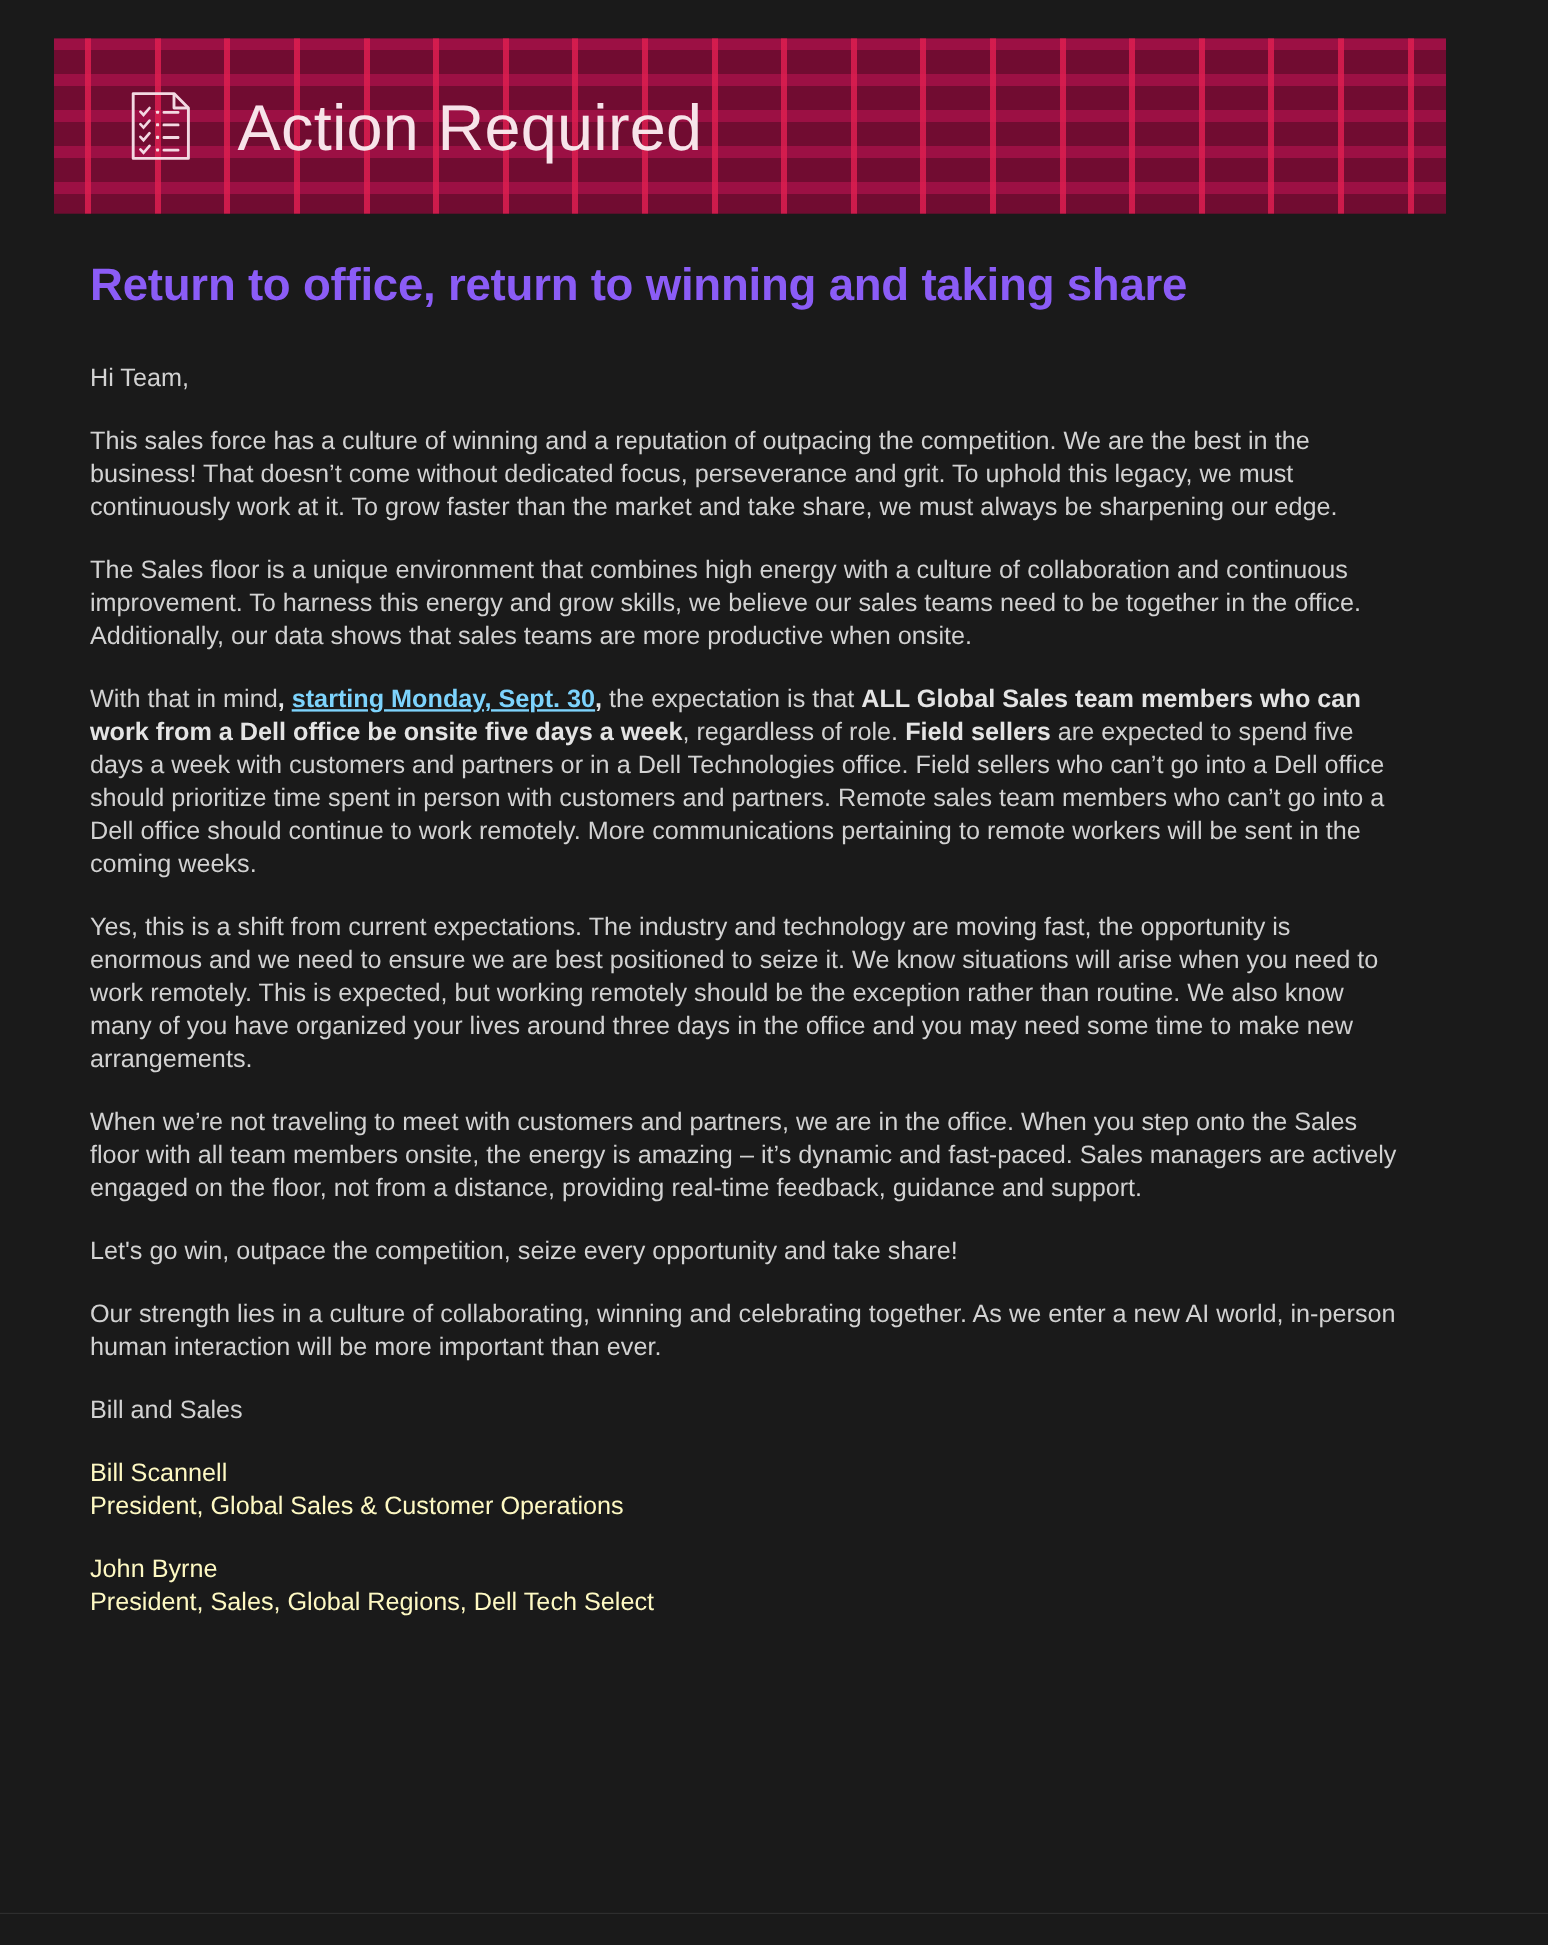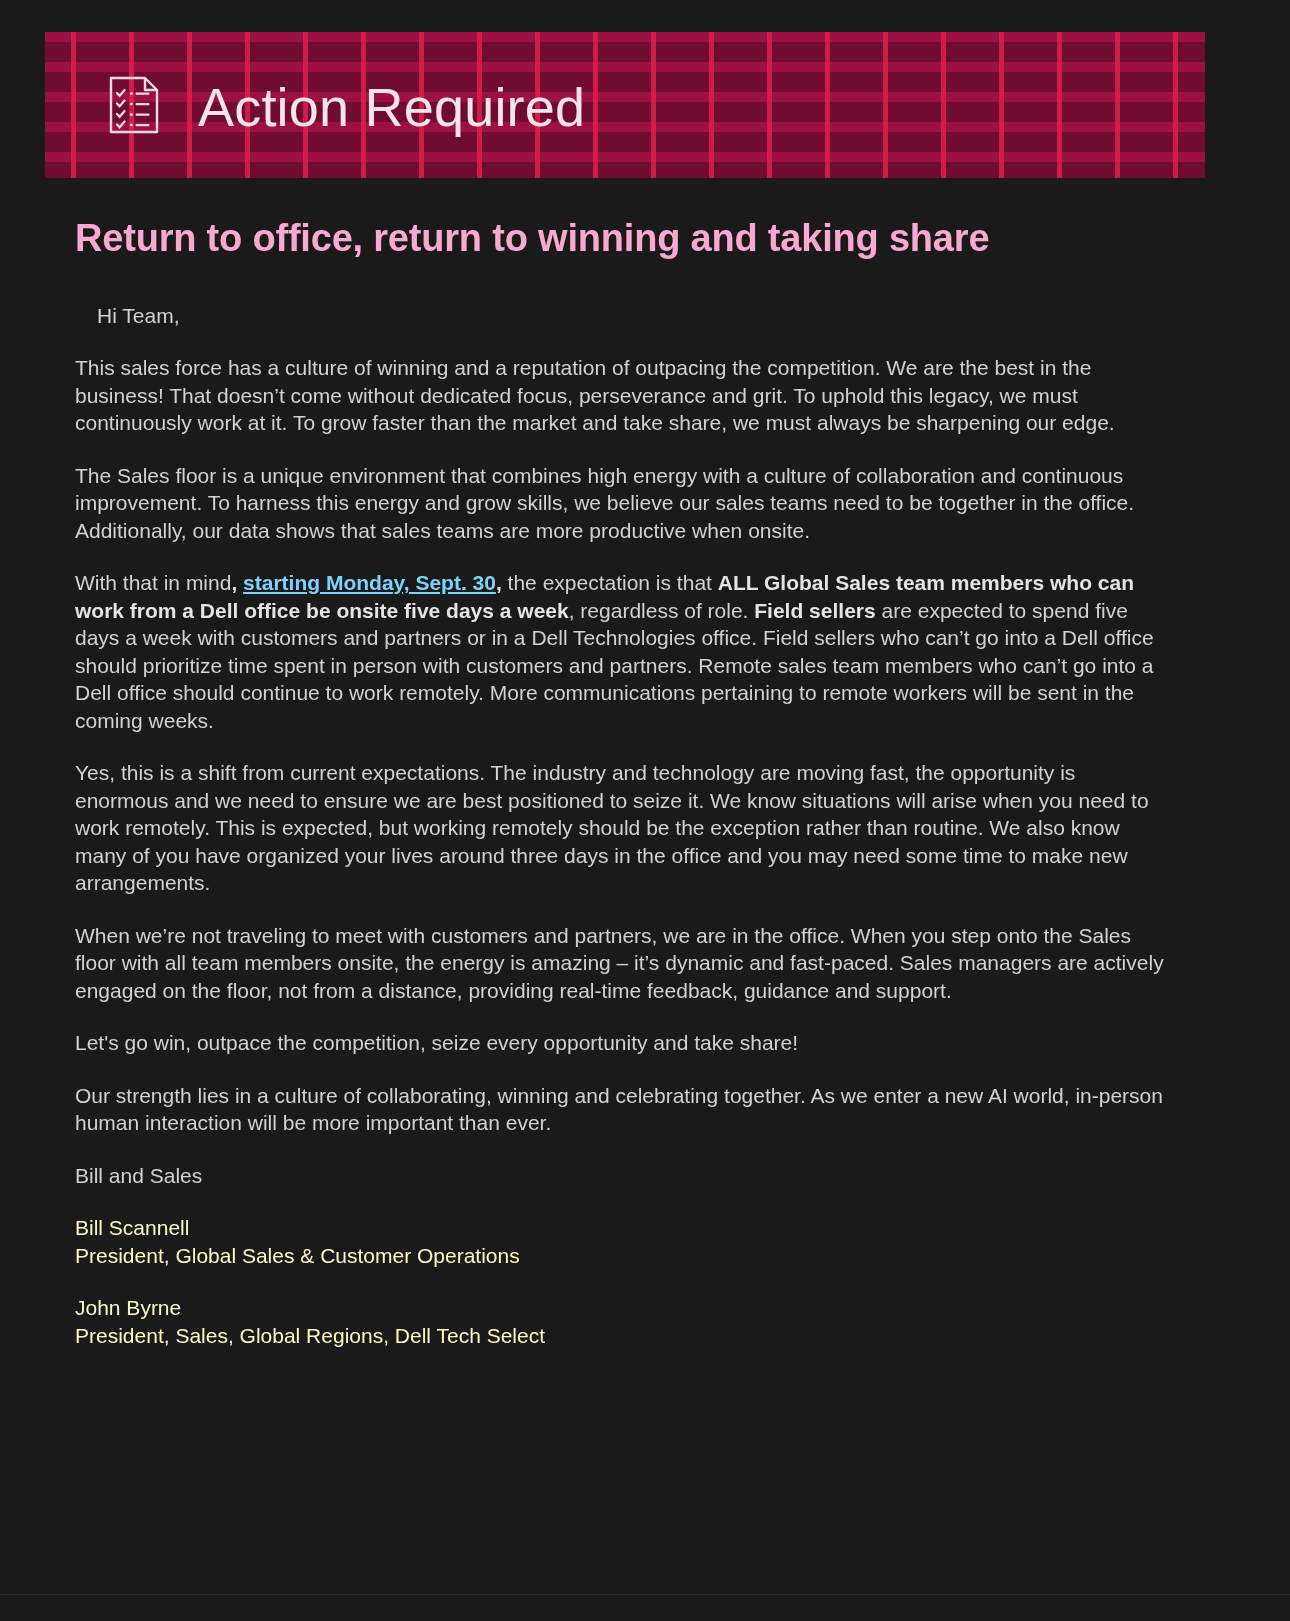--- a/index.html
+++ b/index.html
@@ -76,39 +76,39 @@
   }
 
   
   .content {
     position: absolute;
     left: 0;
     top: 178px;
     width: 1290px;
   }
   .headline {
-    color: #f9a8d4;
+    color: #8b5cf6;
     font-size: 38px;
     font-weight: bold;
     line-height: 1.18;
     margin: 0;
     padding: 38px 80px 0 75px;
     letter-spacing: -0.2px;
   }
   .body-wrap {
     padding: 0 118px 0 75px;
   }
   p.para {
     color: #d2d2d2;
     font-size: 21px;
     line-height: 27.5px;
     margin: 0 0 25px 0;
     font-weight: 400;
   }
-  p.para.first { margin-top: 41px; margin-left: 22px; }
+  p.para.first { margin-top: 41px; }
   p.para b, p.para strong {
     font-weight: bold;
     color: #e4e4e4;
   }
   a.inline-link {
     color: #7dd3fc;
     font-weight: bold;
     text-decoration: underline;
   }
   .sig-block {

